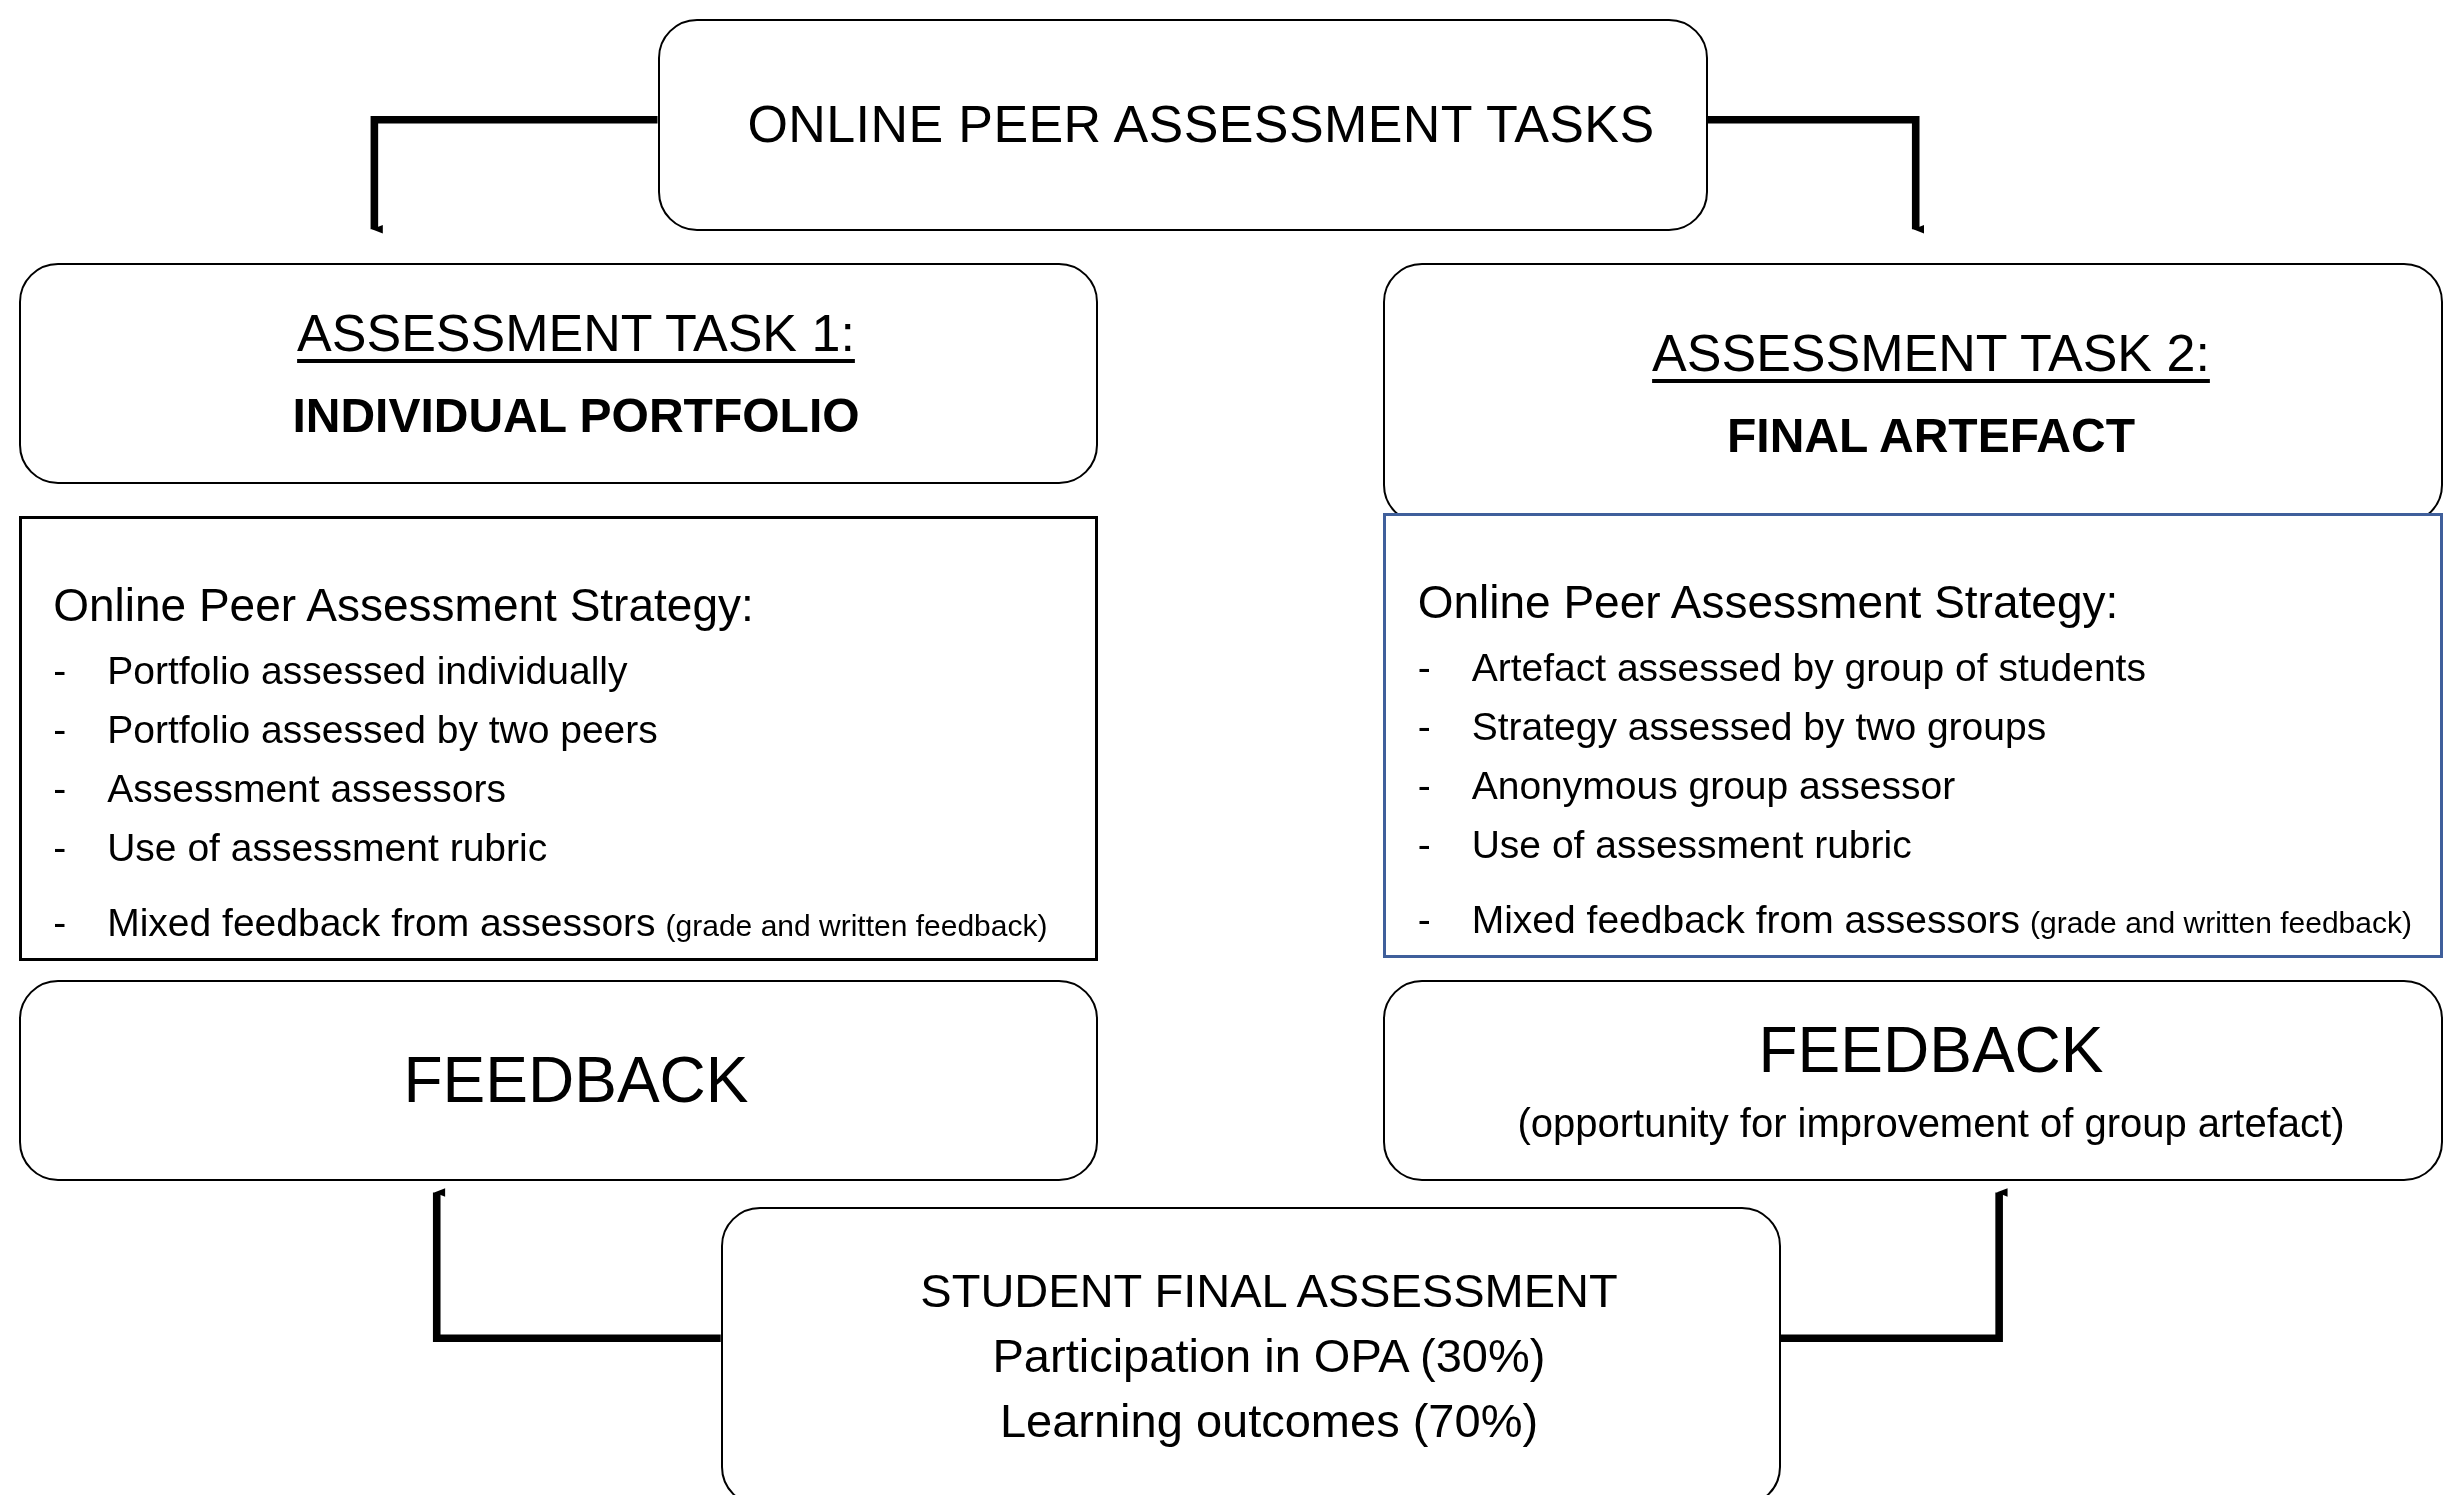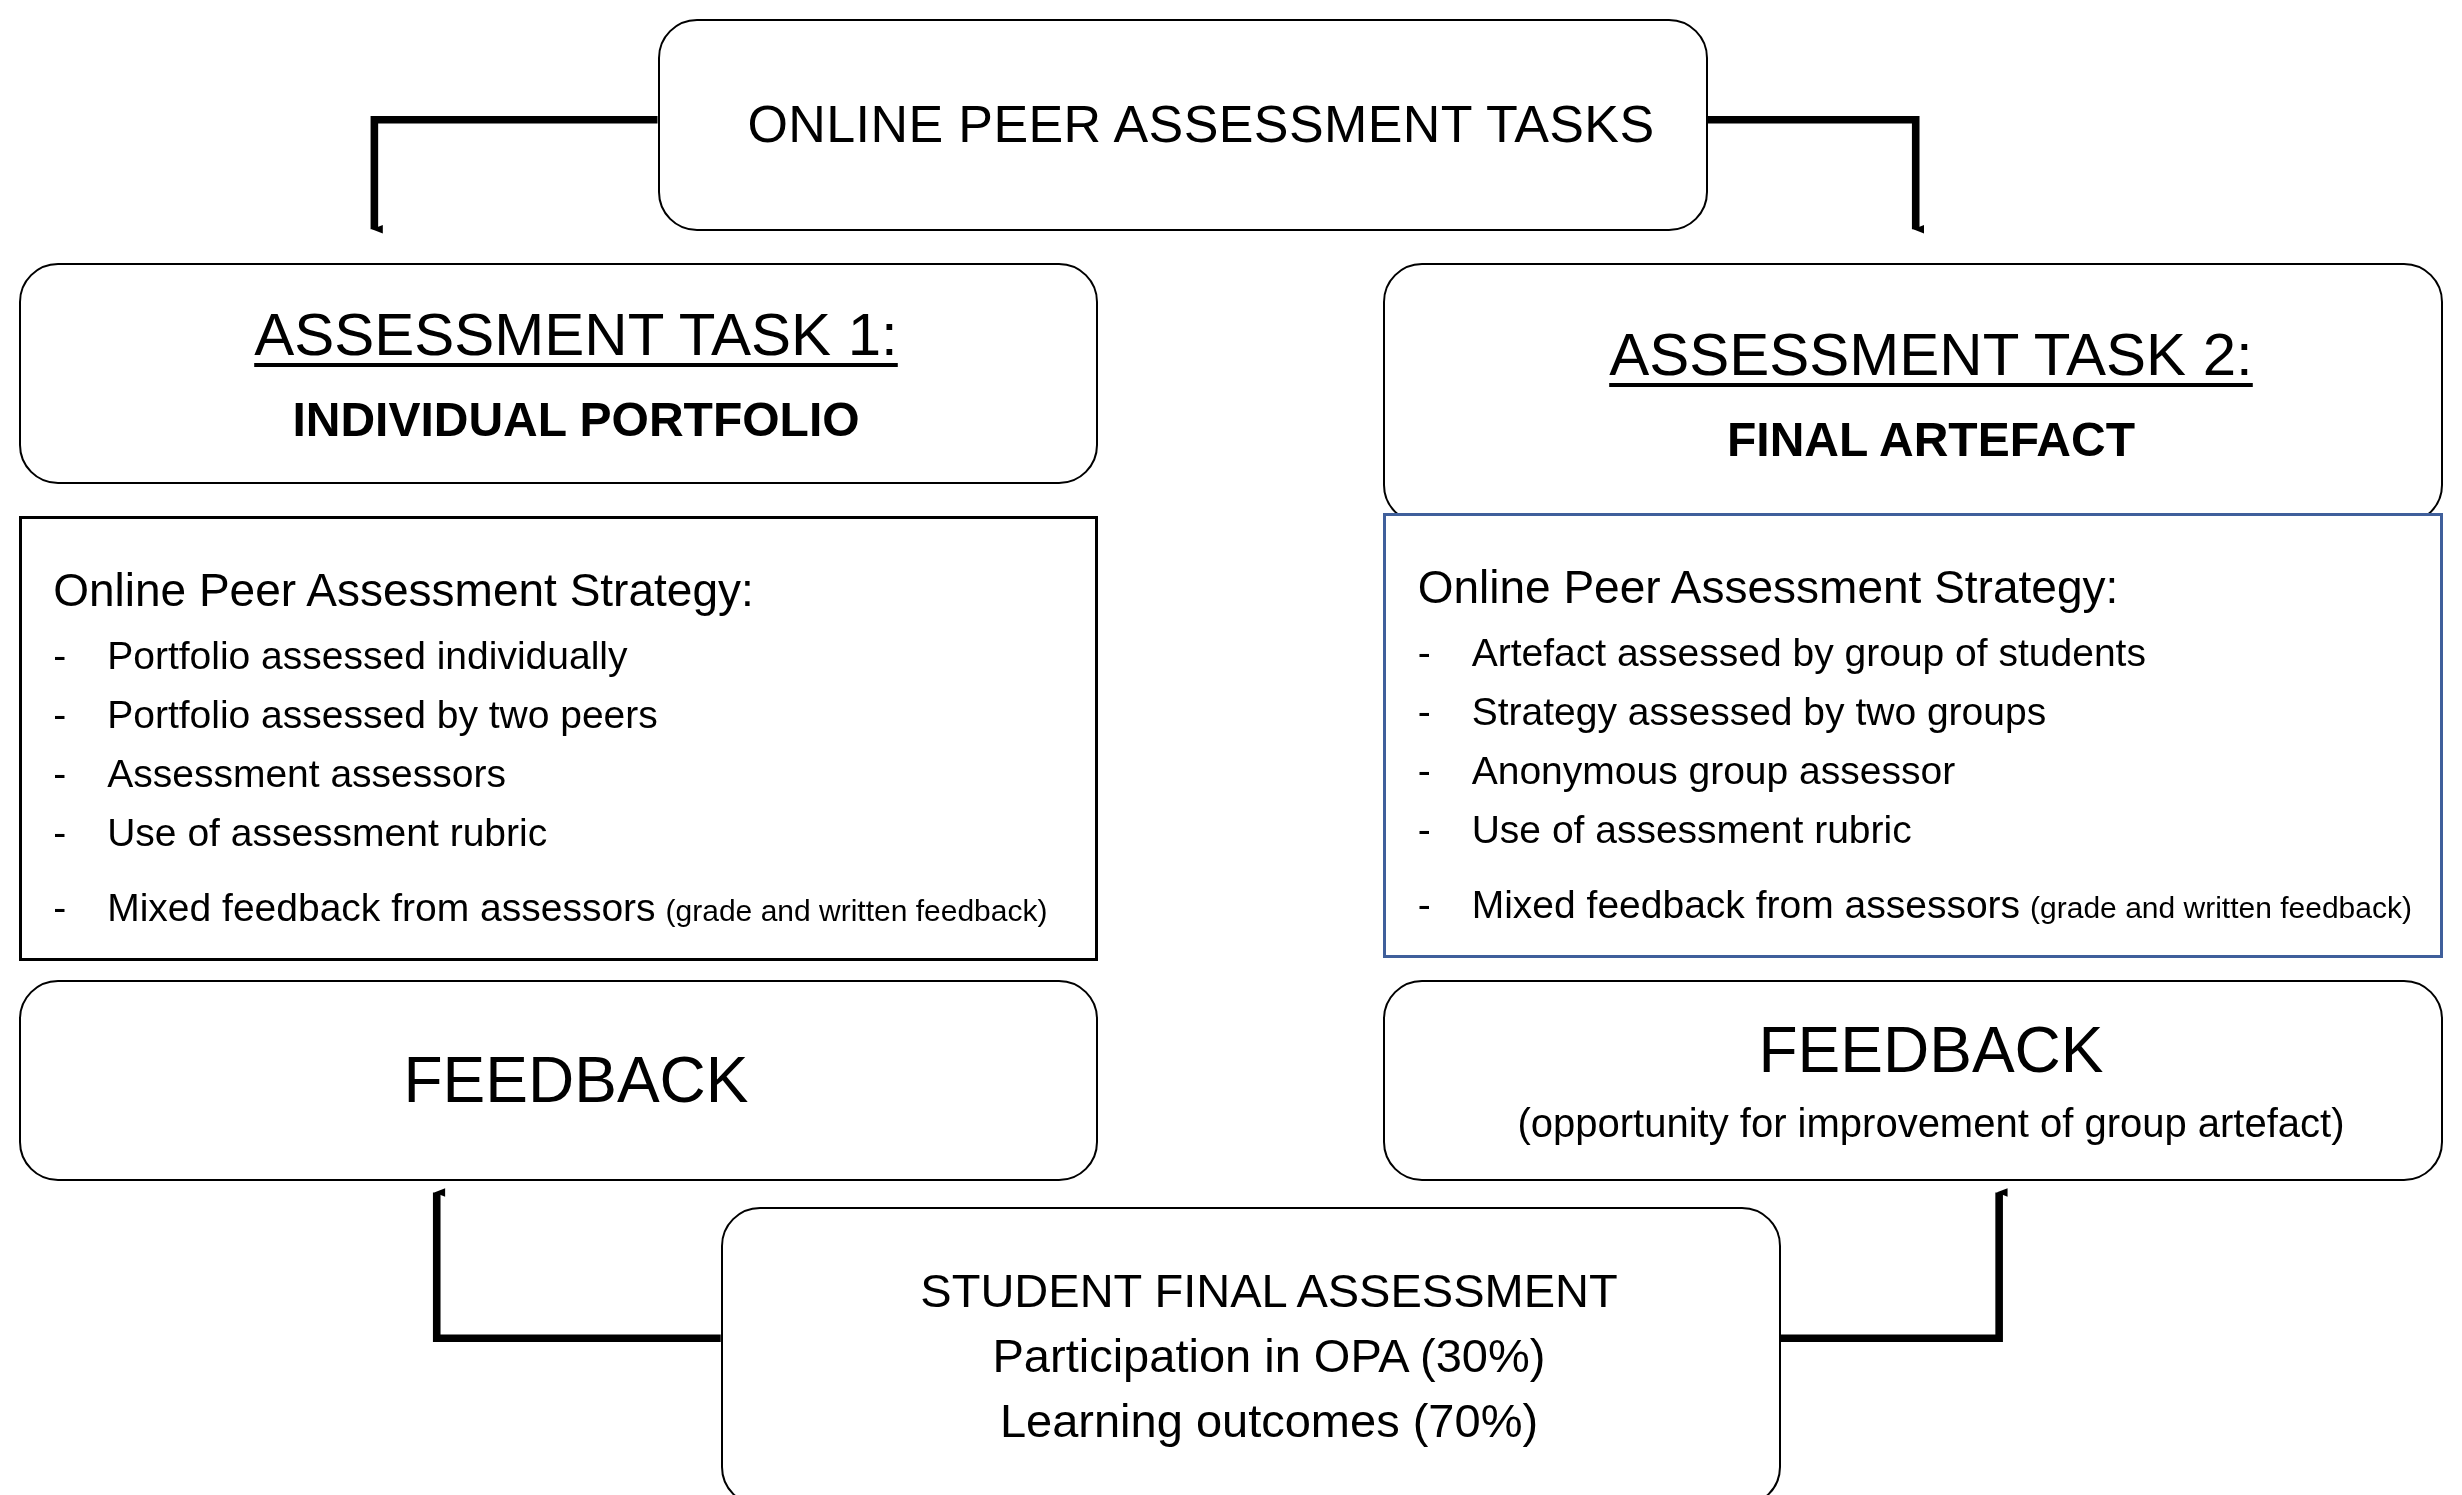--- a/index.html
+++ b/index.html
@@ -63,38 +63,38 @@
   .root-title {
     font-size: 52px;
     letter-spacing: 0.4px;
     line-height: 1.1;
   }
 
   
   #node-task1 { left: 18.5px; top: 263px; width: 1079px; height: 221px; }
   #node-task2 { left: 1383px; top: 263px; width: 1060px; height: 261px; }
   .task-line1 {
-    font-size: 60px;
+    font-size: 52px;
     text-decoration: underline;
     text-underline-offset: 8.4px;
     text-decoration-thickness: 4.2px;
     line-height: 1.15;
     margin-bottom: 23.6px;
   }
   .task-line2 {
     font-size: 48px;
     font-weight: bold;
     line-height: 1.15;
   }
 
   
   #node-strategy1 { left: 18.5px; top: 516px; width: 1079px; height: 445px; }
   #node-strategy2 { left: 1383px; top: 513px; width: 1060px; height: 445px; }
   .strategy-inner {
-    padding: 44px 25px 0 25px;
+    padding: 59px 25px 0 25px;
     width: 100%;
     box-sizing: border-box;
   }
   .strategy-heading {
     font-size: 46px;
     line-height: 1.18;
     margin: 0 0 11.8px 6.7px;
   }
   .bullets {
     list-style: none;

